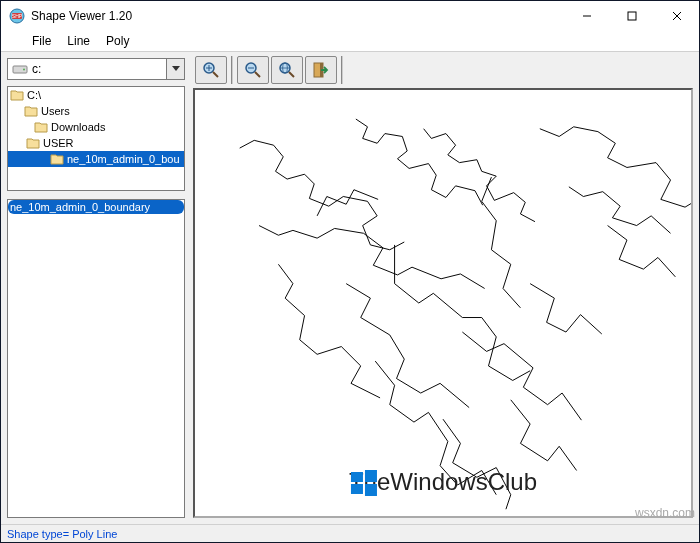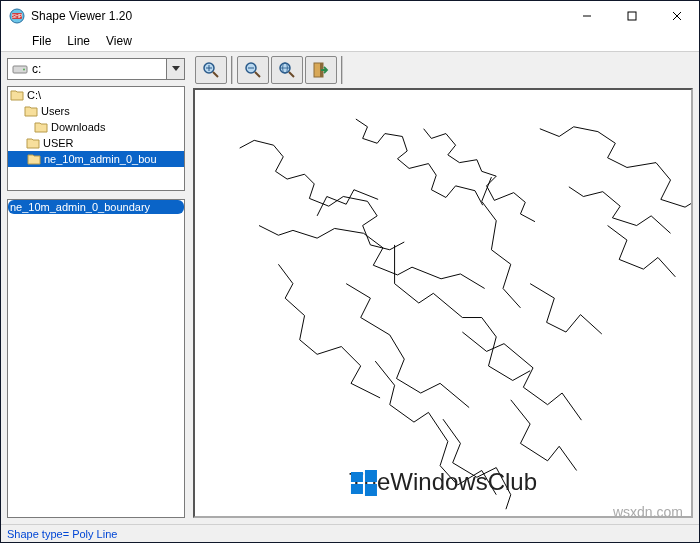--- a/index.html
+++ b/index.html
@@ -26,21 +26,21 @@
 .toolbar { height: 36px; display: flex; align-items: center; padding: 3px 4px; gap: 2px; }
 .tool-btn { width: 32px; height: 28px; border: 1px solid #888; background: #e8e8e8; display: flex; align-items: center; justify-content: center; border-radius: 2px; }
 .tool-btn svg { width: 20px; height: 20px; }
 .divider { width: 2px; height: 28px; border-left: 1px solid #888; border-right: 1px solid #ccc; margin: 0 2px; }
 .canvas { flex: 1; margin: 0 6px 6px 2px; border: 2px inset #aaa; background: #fff; position: relative; overflow: hidden; }
 .canvas svg { position: absolute; top: 0; left: 0; }
 .watermark { position: absolute; bottom: 20px; left: 50%; transform: translateX(-50%); display: flex; align-items: center; gap: 6px; font-size: 24px; color: #222; }
 .watermark .logo { width: 30px; height: 30px; }
 .statusbar { height: 18px; border-top: 1px solid #d0d0d0; display: flex; align-items: center; padding: 0 6px; background: #f0f0f0; }
 .status-text { color: #0046d5; font-size: 11px; }
-.credit { position: absolute; right: 16px; bottom: 22px; font-size: 14px; color: #aaa; }
+.credit { position: absolute; right: 4px; bottom: 22px; font-size: 12px; color: #aaa; }
 </style>
 </head>
 <body>
 
 <div class="window">
 
   <div class="titlebar">
     <svg class="app-icon" viewBox="0 0 16 16">
         <circle cx="8" cy="8" r="7" fill="#6bc5e8" stroke="#2a6fa0"></circle>
         <rect x="3" y="5" width="10" height="6" rx="1" fill="#d04040"></rect>
@@ -63,21 +63,21 @@
             <line x1="1" y1="1" x2="9" y2="9" stroke="#000"></line>
             <line x1="9" y1="1" x2="1" y2="9" stroke="#000"></line>
           </svg>
         </div>
     </div>
   </div>
 
   <div class="menubar">
     <span>File</span>
     <span>Line</span>
-    <span>View</span>
+    <span>Poly</span>
   </div>
 
   <div class="content">
 
     <div class="sidebar">
       <div class="drive-select">
         <svg width="16" height="12">
             <rect x="1" y="3" width="14" height="7" rx="1" fill="#d8d8d8" stroke="#888"></rect>
             <circle cx="12" cy="6.5" r="1" fill="#5a5"></circle>
           </svg>
@@ -107,21 +107,21 @@
               <path d="M1 2h5l1 1h6v8H1z" fill="#f7df9c" stroke="#b89b4a"></path>
             </svg>
           <span>Downloads</span>
         </div>
         <div class="tree-row" style="padding-left:18px">
           <svg class="folder-icon" viewBox="0 0 14 12">
               <path d="M1 2h5l1 1h6v8H1z" fill="#f7df9c" stroke="#b89b4a"></path>
             </svg>
           <span>USER</span>
         </div>
-        <div class="tree-row selected" style="padding-left:19px">
+        <div class="tree-row selected" style="padding-left:42px">
           <svg class="folder-icon" viewBox="0 0 14 12">
               <path d="M1 2h5l1 1h6v8H1z" fill="#f7df9c" stroke="#b89b4a"></path>
             </svg>
           <span>ne_10m_admin_0_bou</span>
         </div>
       </div>
 
       <div class="list">
         <div class="list-row">ne_10m_admin_0_boundary</div>
       </div>

